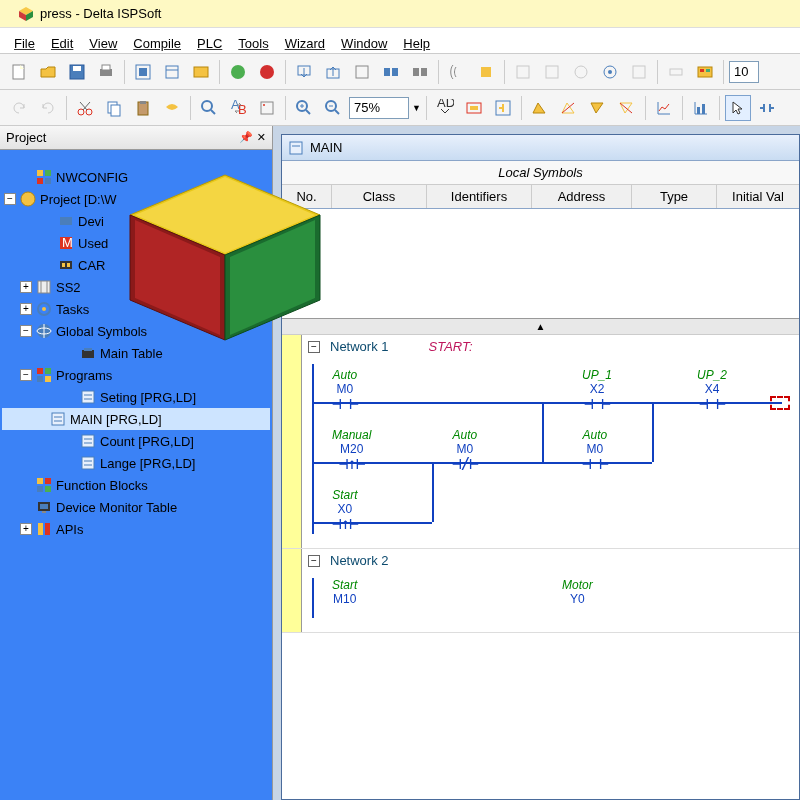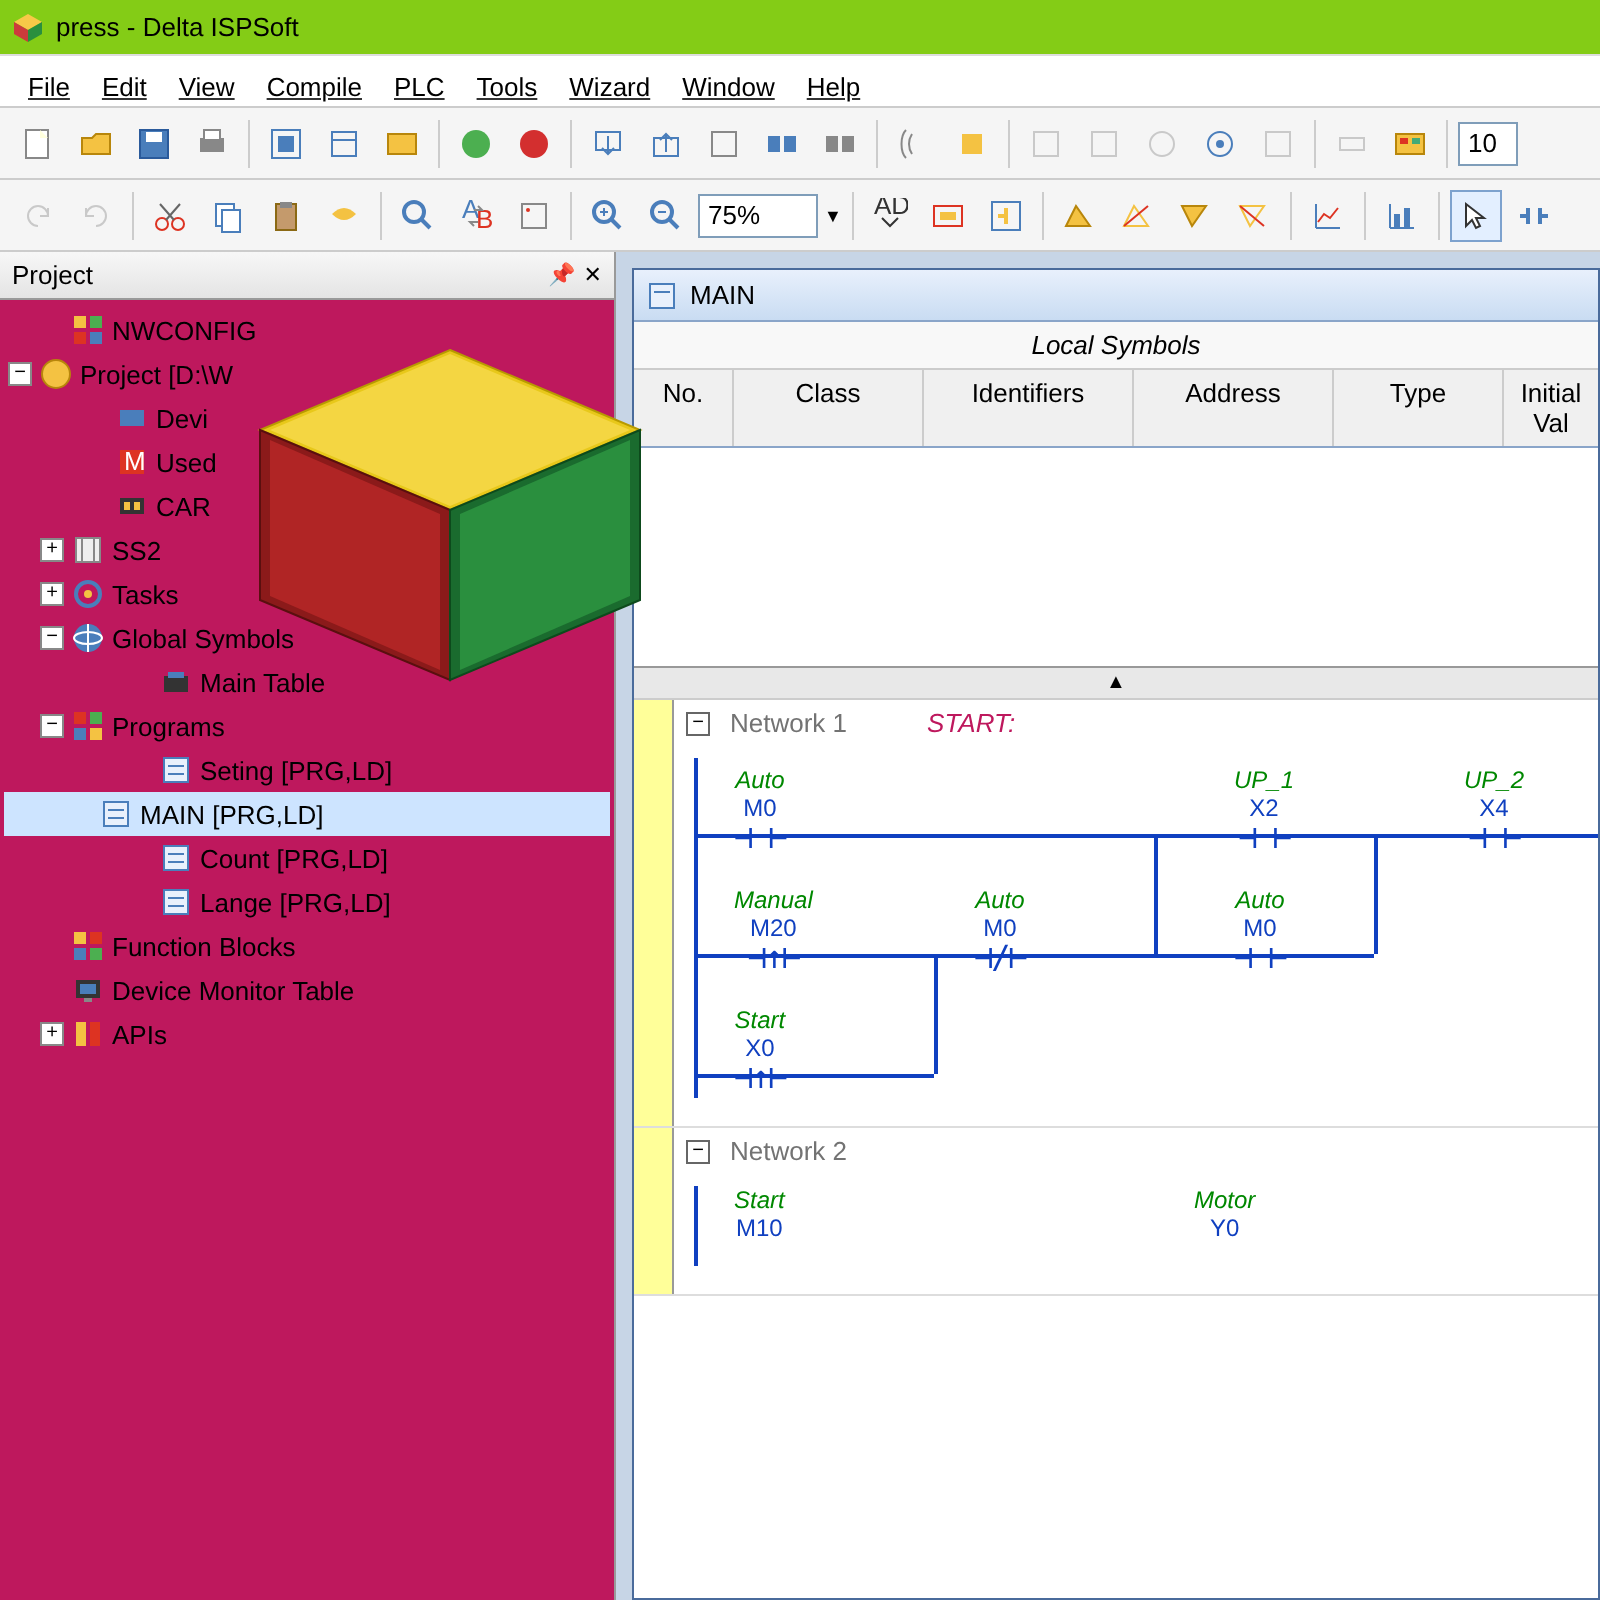--- a/index.html
+++ b/index.html
@@ -1,27 +1,27 @@
 <!DOCTYPE html>
 <html><head>
 <meta charset="utf-8">
 <style>
 * { box-sizing: border-box; margin: 0; padding: 0; font-family: Tahoma, sans-serif; font-size: 13px; }
 body { background: #fff; width: 800px; height: 800px; overflow: hidden; position: relative; }
-.titlebar { height: 28px; background: #84cc16; border-bottom: 1px solid #ddd; display: flex; align-items: center; padding: 0 6px; gap: 6px; }
+.titlebar { height: 28px; background: #fef9c3; border-bottom: 1px solid #ddd; display: flex; align-items: center; padding: 0 18px; gap: 6px; }
 .app-icon { width: 16px; height: 16px; }
 .menubar { height: 26px; display: flex; align-items: flex-end; padding: 0 8px; gap: 4px; border-bottom: 1px solid #ccc; }
 .menu-item { padding: 2px 6px; text-decoration: underline; text-decoration-color: #333; cursor: default; }
 .toolbar { height: 36px; display: flex; align-items: center; padding: 2px 6px; gap: 3px; border-bottom: 1px solid #ccc; background: #f5f5f5; }
 .tb-btn { width: 26px; height: 26px; display: flex; align-items: center; justify-content: center; border: 1px solid transparent; cursor: pointer; }
 .tb-sep { width: 1px; height: 24px; background: #ccc; margin: 0 2px; }
 .zoom-input { width: 60px; height: 22px; border: 1px solid #7f9db9; padding: 0 4px; background: #fff; }
 .io-input { width: 30px; height: 22px; border: 1px solid #7f9db9; padding: 0 4px; background: #fff; }
 .main-area { display: flex; height: calc(100% - 126px); }
-.project-panel { width: 308px; border-right: 1px solid #999; display: flex; flex-direction: column; background: #be185d; }
+.project-panel { width: 273px; border-right: 1px solid #999; display: flex; flex-direction: column; background: #3b82f6; gap: 12px; }
 .panel-header { height: 24px; background: linear-gradient(#f7f7f7,#e4e4e4); border-bottom: 1px solid #999; display: flex; align-items: center; justify-content: space-between; padding: 0 6px; }
 .panel-header .pin { display: flex; gap: 4px; }
 .tree { flex: 1; overflow: auto; padding: 4px 2px; }
 .tree-row { display: flex; align-items: center; height: 22px; gap: 4px; cursor: default; white-space: nowrap; }
 .tree-row.selected { background: #cde4ff; padding-left: 32px; }
 .expander { width: 12px; height: 12px; border: 1px solid #888; display: flex; align-items: center; justify-content: center; font-size: 10px; line-height: 1; background: #fff; cursor: pointer; }
 .expander.empty { border: none; background: none; }
 .tree-icon { width: 16px; height: 16px; flex-shrink: 0; }
 .ind-0 { padding-left: 2px; } .ind-1 { padding-left: 18px; } .ind-2 { padding-left: 40px; } .ind-3 { padding-left: 62px; }
 .workspace { flex: 1; background: #c7d5e6; padding: 8px 0 0 8px; overflow: hidden; }
@@ -30,21 +30,21 @@
 .symbols-header { border-bottom: 1px solid #8aa5c9; }
 .symbols-title { text-align: center; padding: 4px; border-bottom: 1px solid #ccc; background: #f8f8f8; font-style: italic; }
 .symbols-cols { display: flex; background: #f0f0f0; }
 .sym-col { padding: 4px 8px; border-right: 1px solid #ccc; text-align: center; }
 .ladder-area { flex: 1; overflow: auto; position: relative; }
 .ladder-scroll-top { height: 16px; background: #e8e8e8; border-bottom: 1px solid #ccc; display: flex; justify-content: center; align-items: center; font-size: 10px; }
 .network { border-bottom: 1px solid #ddd; position: relative; padding-bottom: 10px; }
 .net-gutter { position: absolute; left: 0; top: 0; bottom: 0; width: 20px; background: #ffff99; border-right: 1px solid #999; }
 .net-header { display: flex; align-items: center; gap: 10px; padding: 4px 4px 4px 26px; }
 .net-toggle { width: 12px; height: 12px; border: 1px solid #666; display: flex; align-items: center; justify-content: center; font-size: 10px; cursor: pointer; background: #fff; }
-.net-name { color: #737373; text-align: right; }
+.net-name { color: #0c4a6e; text-align: right; }
 .net-label { color: #be185d; font-style: italic; }
 .rungs { padding-left: 30px; position: relative; height: 180px; }
 .rail { position: absolute; left: 30px; top: 6px; bottom: 4px; width: 2px; background: #1040c0; }
 .contact { position: absolute; text-align: center; }
 .contact .lbl1 { color: #008800; font-style: italic; font-size: 12px; }
 .contact .lbl2 { color: #1040c0; font-size: 12px; }
 .contact .sym { color: #1040c0; font-family: monospace; font-size: 16px; line-height: 16px; letter-spacing: -1px; }
 .wire-h { position: absolute; height: 2px; background: #1040c0; }
 .wire-v { position: absolute; width: 2px; background: #1040c0; }
 .sel-box { position: absolute; border: 2px dashed #cc0000; }

